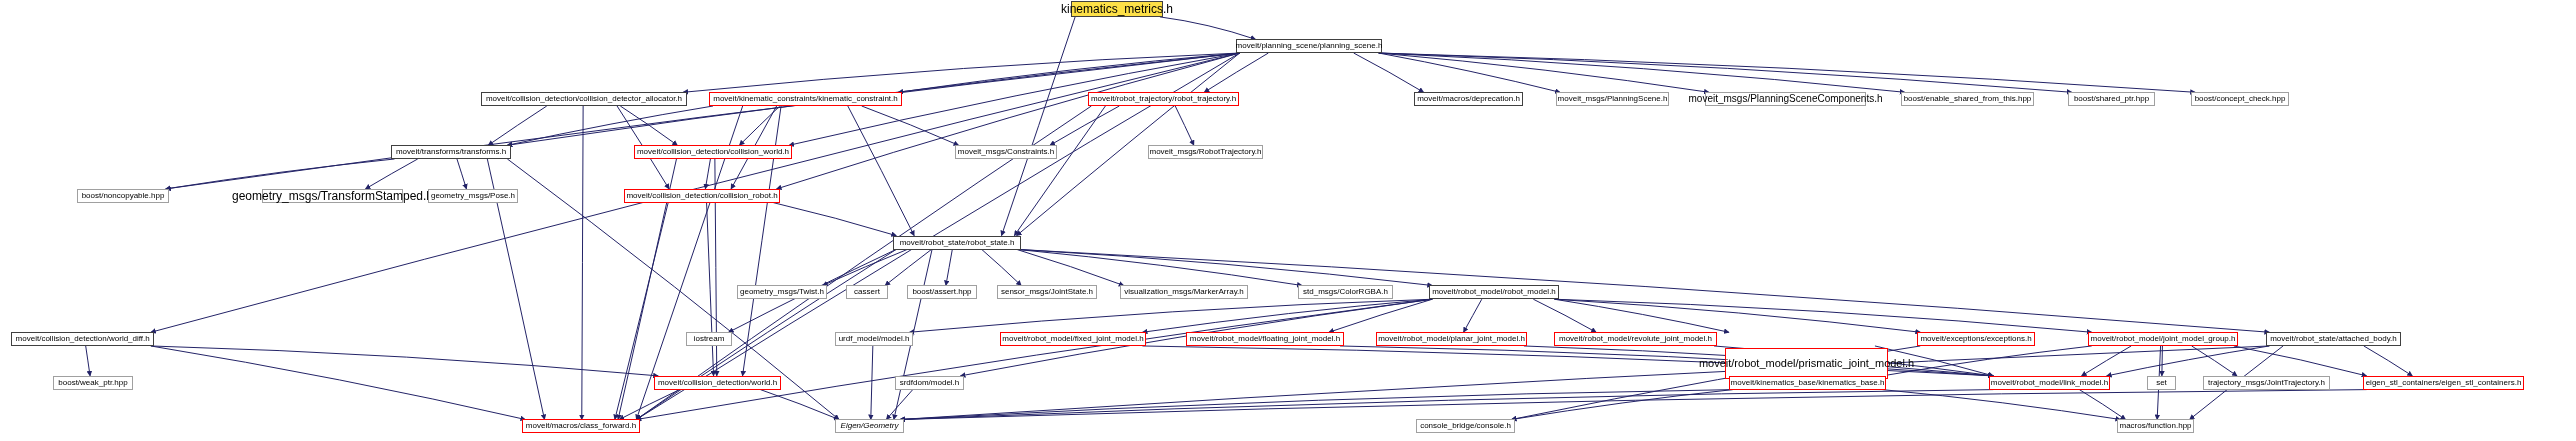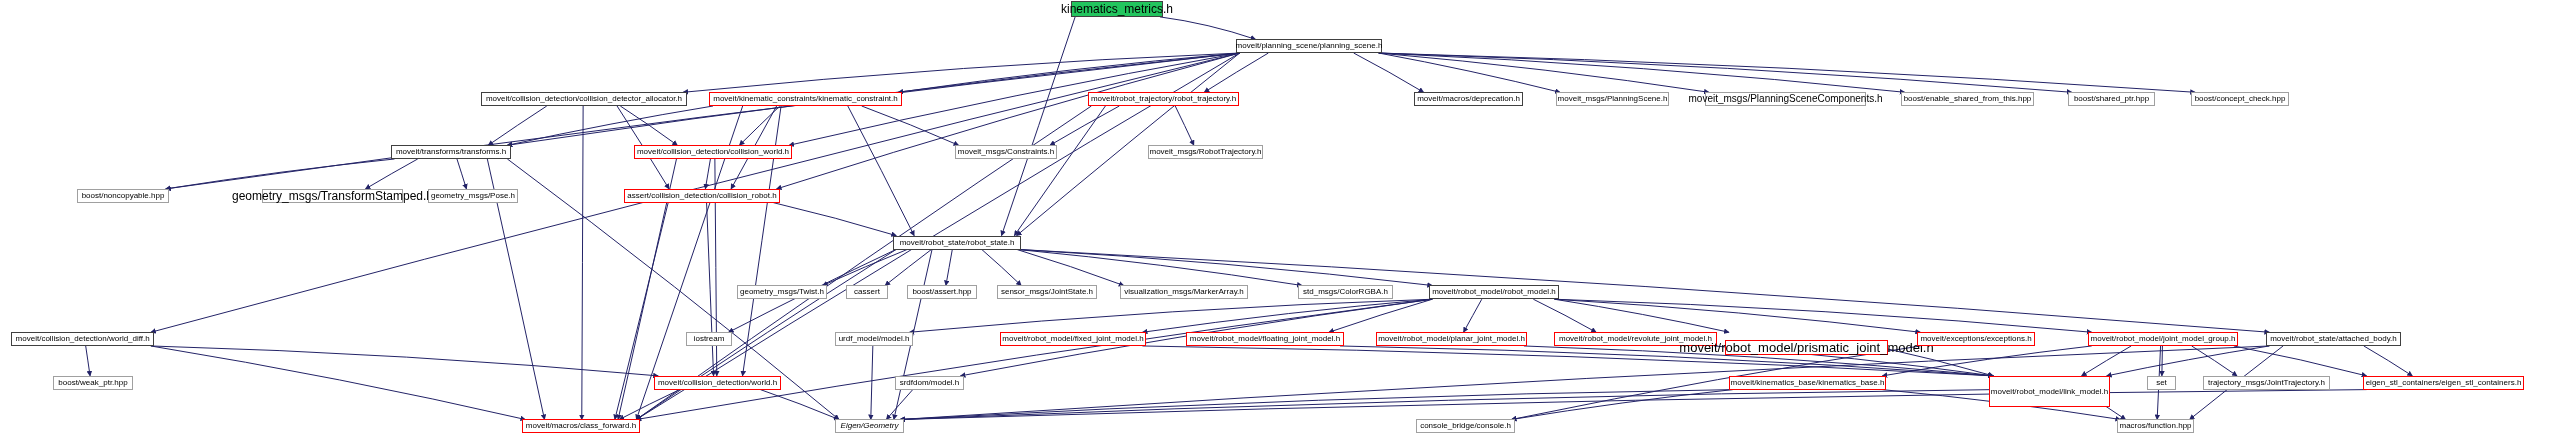--- a/index.html
+++ b/index.html
@@ -21,21 +21,21 @@
     white-space:nowrap;
     background:#ffffff;
     border:0.6px solid #a0a0a0;
     color:#000000;
     line-height:1;
     z-index:5;
   }
   .node .lbl{display:block;padding:0 1.9px;}
   
   .k-root{
-    background:#22c55e;
+    background:#fde047;
     border:1.2px solid #404040;
     font-size:12px;
   }
   .k-bold{
     background:#ffffff;
     border:1.2px solid #404040;
   }
   .k-red{
     background:#ffffff;
     border:0.6px solid #ff0000;
@@ -201,21 +201,21 @@
       <div class="node k-plain" style="left: 77px; top: 189px; width: 92px; height: 13.7px; font-size: 8px;">
         <span class="lbl">boost/noncopyable.hpp</span>
       </div>
       <div class="node k-plain" style="left: 262px; top: 189px; width: 141px; height: 13.7px; font-size: 12px;">
         <span class="lbl">geometry_msgs/TransformStamped.h</span>
       </div>
       <div class="node k-plain" style="left: 428px; top: 189px; width: 90px; height: 13.7px; font-size: 8px;">
         <span class="lbl">geometry_msgs/Pose.h</span>
       </div>
       <div class="node k-red" style="left: 624px; top: 189px; width: 156px; height: 13.7px; font-size: 8px;">
-        <span class="lbl">assert/collision_detection/collision_robot.h</span>
+        <span class="lbl">moveit/collision_detection/collision_robot.h</span>
       </div>
       <div class="node k-bold" style="left: 893px; top: 236px; width: 128px; height: 13.7px; font-size: 8px;">
         <span class="lbl">moveit/robot_state/robot_state.h</span>
       </div>
       <div class="node k-plain" style="left: 737px; top: 285px; width: 90px; height: 13.7px; font-size: 8px;">
         <span class="lbl">geometry_msgs/Twist.h</span>
       </div>
       <div class="node k-plain" style="left: 846px; top: 285px; width: 42px; height: 13.7px; font-size: 8px;">
         <span class="lbl">cassert</span>
       </div>
@@ -248,21 +248,21 @@
       </div>
       <div class="node k-red" style="left: 1186px; top: 332px; width: 158px; height: 13.7px; font-size: 8px;">
         <span class="lbl">moveit/robot_model/floating_joint_model.h</span>
       </div>
       <div class="node k-red" style="left: 1376px; top: 332px; width: 151px; height: 13.7px; font-size: 8px;">
         <span class="lbl">moveit/robot_model/planar_joint_model.h</span>
       </div>
       <div class="node k-red" style="left: 1554px; top: 332px; width: 163px; height: 13.7px; font-size: 8px;">
         <span class="lbl">moveit/robot_model/revolute_joint_model.h</span>
       </div>
-      <div class="node k-red" style="left: 1725px; top: 340px; width: 163px; height: 15px; font-size: 13px;">
+      <div class="node k-red" style="left: 1725px; top: 348px; width: 163px; height: 31px; font-size: 11px;">
         <span class="lbl">moveit/robot_model/prismatic_joint_model.h</span>
       </div>
       <div class="node k-red" style="left: 1917px; top: 332px; width: 118px; height: 13.7px; font-size: 8px;">
         <span class="lbl">moveit/exceptions/exceptions.h</span>
       </div>
       <div class="node k-red" style="left: 2088px; top: 332px; width: 150px; height: 13.7px; font-size: 8px;">
         <span class="lbl">moveit/robot_model/joint_model_group.h</span>
       </div>
       <div class="node k-bold" style="left: 2266px; top: 332px; width: 135px; height: 13.7px; font-size: 8px;">
         <span class="lbl">moveit/robot_state/attached_body.h</span>
@@ -272,21 +272,21 @@
       </div>
       <div class="node k-red" style="left: 654px; top: 376px; width: 127px; height: 13.7px; font-size: 8px;">
         <span class="lbl">moveit/collision_detection/world.h</span>
       </div>
       <div class="node k-plain" style="left: 895px; top: 376px; width: 69px; height: 13.7px; font-size: 8px;">
         <span class="lbl">srdfdom/model.h</span>
       </div>
       <div class="node k-red" style="left: 1729px; top: 376px; width: 157px; height: 13.7px; font-size: 8px;">
         <span class="lbl">moveit/kinematics_base/kinematics_base.h</span>
       </div>
-      <div class="node k-red" style="left: 1989px; top: 376px; width: 121px; height: 31px; font-size: 8px;">
+      <div class="node k-red" style="left: 1989px; top: 376px; width: 121px; height: 14px; font-size: 8px;">
         <span class="lbl">moveit/robot_model/link_model.h</span>
       </div>
       <div class="node k-plain" style="left: 2147px; top: 376px; width: 29px; height: 13.7px; font-size: 8px;">
         <span class="lbl">set</span>
       </div>
       <div class="node k-plain" style="left: 2203px; top: 376px; width: 127px; height: 13.7px; font-size: 8px;">
         <span class="lbl">trajectory_msgs/JointTrajectory.h</span>
       </div>
       <div class="node k-red" style="left: 2363px; top: 376px; width: 161px; height: 13.7px; font-size: 8px;">
         <span class="lbl">eigen_stl_containers/eigen_stl_containers.h</span>

